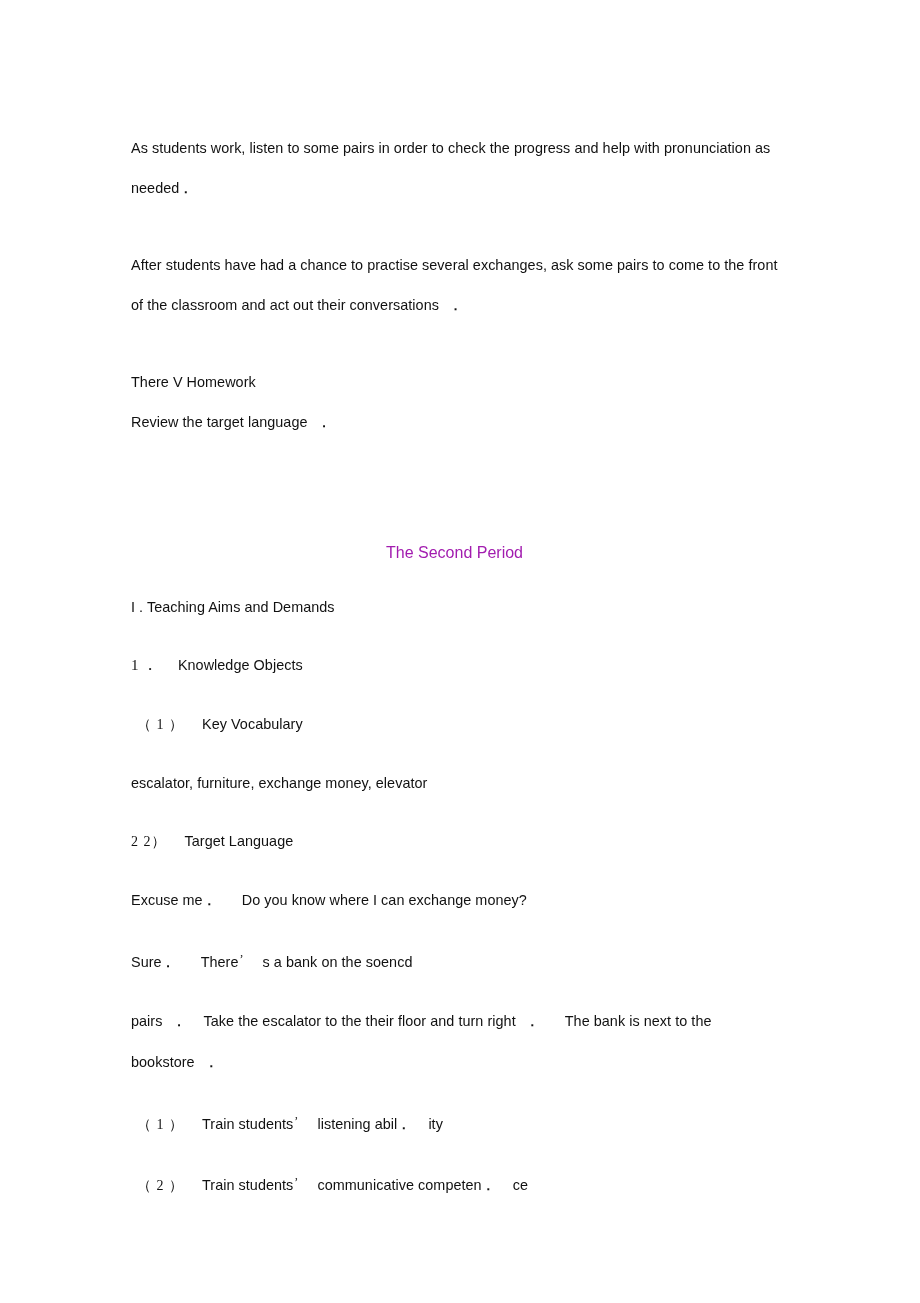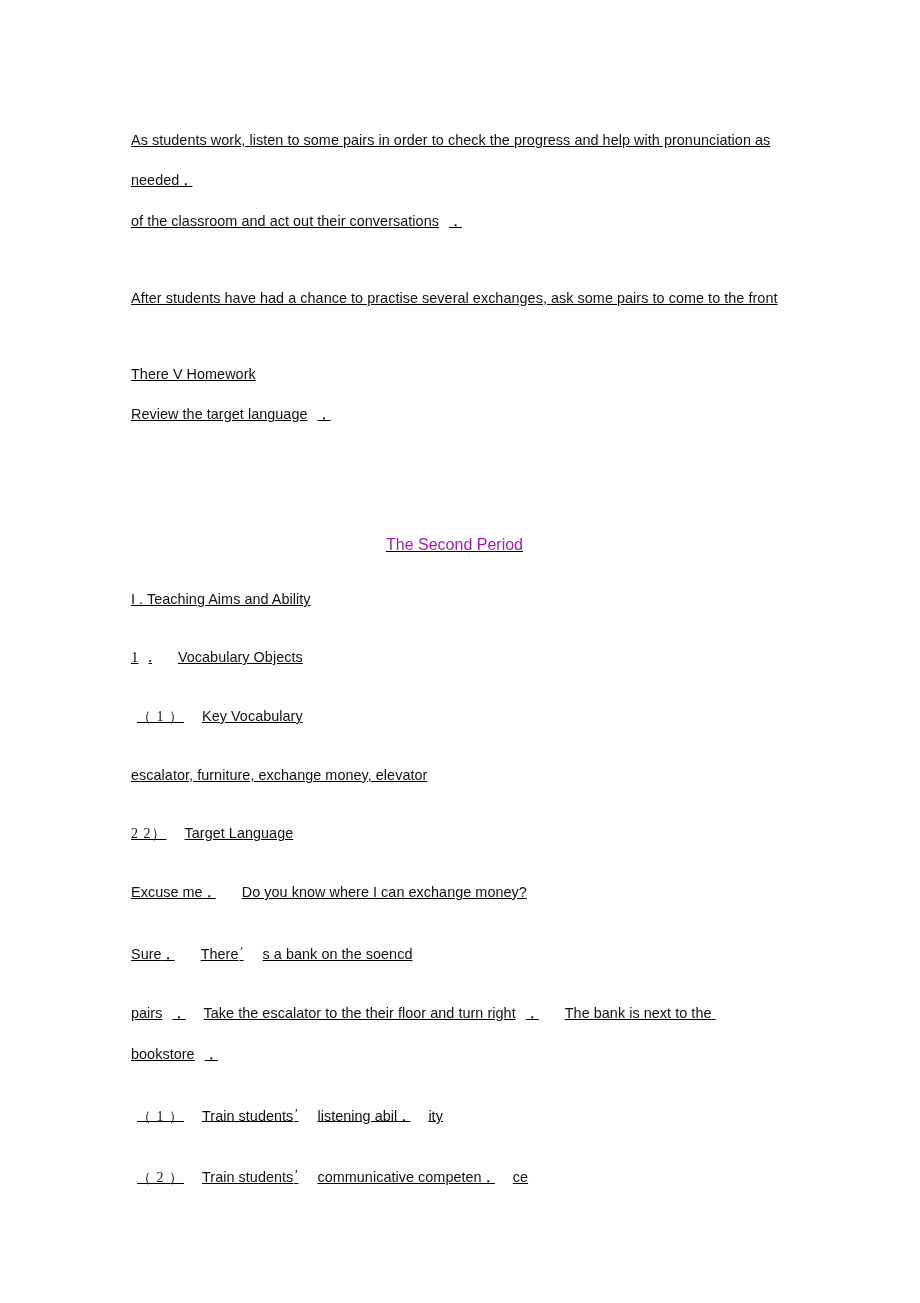--- a/index.html
+++ b/index.html
@@ -19,23 +19,22 @@
     height: 1303px;
     background: #ffffff;
     overflow: hidden;
     box-sizing: border-box;
   }
 
   
   #content {
     position: absolute;
     left: 131px;
-    top: 8px;
+    top: 16px;
     width: 647px;
-    text-decoration: underline;
   }
 
   .para {
     font-size: 14.4px;
     line-height: 40px;
     color: #111111;
     white-space: pre-wrap;
     letter-spacing: 0.05px;
   }
 
@@ -92,31 +91,31 @@
 </style>
 </head>
 <body>
 
 <div id="page">
   <div id="content">
 
     <div class="para first"><span>As students work, listen to some pairs in order to check the progress and help with pronunciation as</span></div>
     <div class="para"><span>needed</span><span class="fwdot">．</span></div>
 
+    <div class="para gap-36"><span>After students have had a chance to practise several exchanges, ask some pairs to come to the front</span></div>
     <div class="para"><span>of the classroom and act out their conversations</span><span class="sp-sm"></span><span class="fwdot">．</span></div>
-    <div class="para gap-36"><span>After students have had a chance to practise several exchanges, ask some pairs to come to the front</span></div>
 
     <div class="para gap-36"><span>There V Homework</span></div>
     <div class="para"><span>Review the target language</span><span class="sp-sm"></span><span class="fwdot">．</span></div>
 
     <div class="centered gap-90"><span>The Second Period</span></div>
 
-    <div class="para gap-14"><span>I</span><span> . </span><span>Teaching Aims and Ability</span></div>
+    <div class="para gap-14"><span>I</span><span> . </span><span>Teaching Aims and Demands</span></div>
 
-    <div class="para gap-18"><span class="serif-num">1</span><span class="sp-sm"></span><span class="fwdot">.</span><span class="sp-lg"></span><span>Vocabulary Objects</span></div>
+    <div class="para gap-18"><span class="serif-num">1</span><span class="sp-sm"></span><span class="fwdot">.</span><span class="sp-lg"></span><span>Knowledge Objects</span></div>
 
     <div class="para gap-18 indent"><span class="fw">（ 1 ）</span><span class="sp-md"></span><span>Key Vocabulary</span></div>
 
     <div class="para gap-18"><span>escalator, furniture, exchange money, elevator</span></div>
 
     <div class="para gap-18"><span class="fw">2 2）</span><span class="sp-md"></span><span>Target Language</span></div>
 
     <div class="para gap-18"><span>Excuse me</span><span class="fwdot">．</span><span class="sp-lg"></span><span>Do you know where I can exchange money?</span></div>
 
     <div class="para gap-18"><span>Sure</span><span class="fwdot">．</span><span class="sp-lg"></span><span>There</span><span class="apos">’</span><span class="sp-md"></span><span>s a bank on the soencd</span></div>

